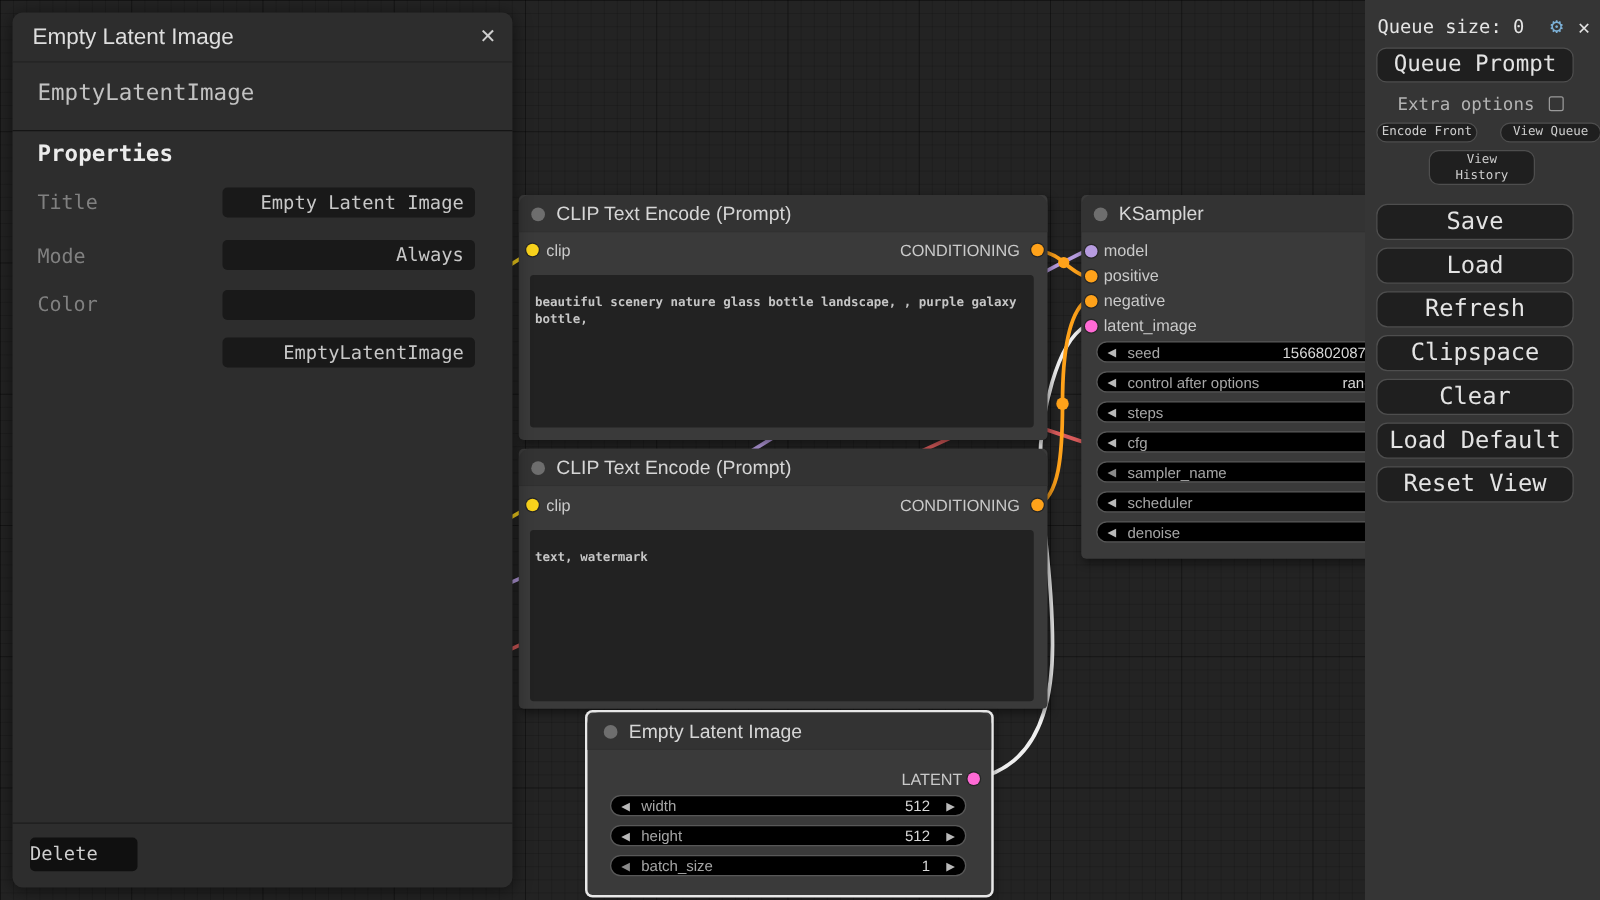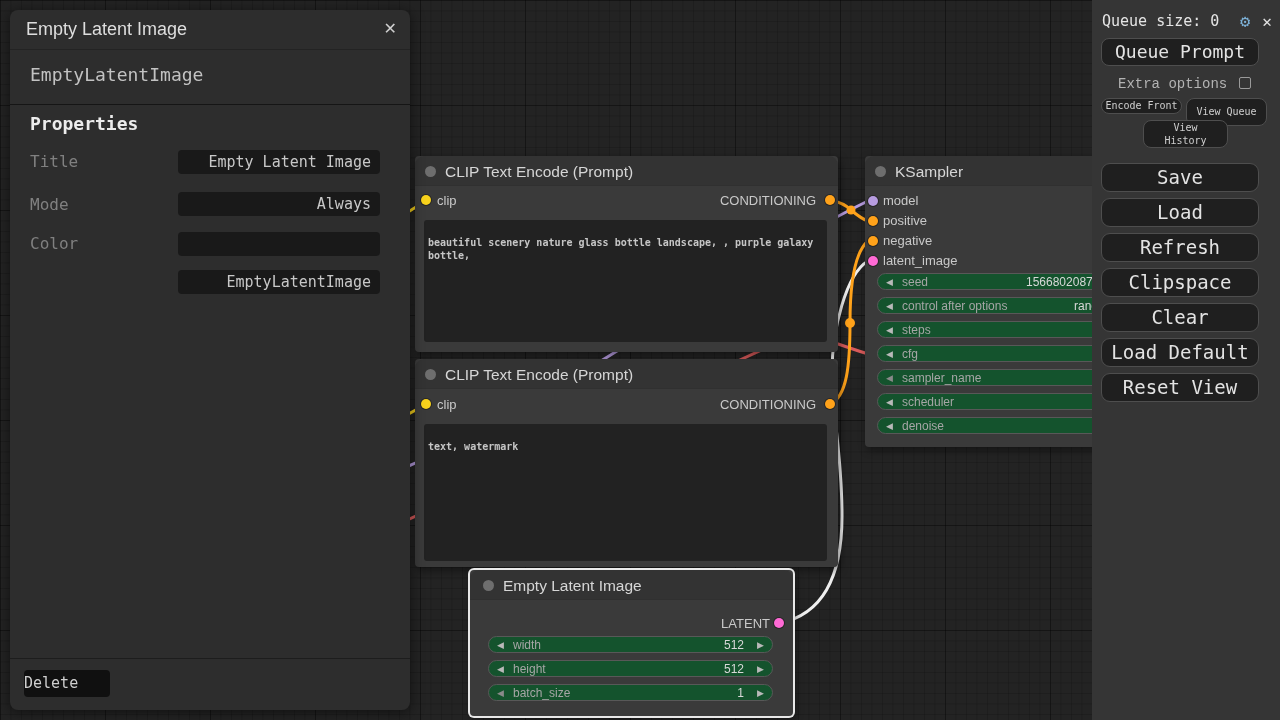--- a/index.html
+++ b/index.html
@@ -26,21 +26,21 @@
             border-radius:9px 9px 0 0; border-bottom:1px solid #303030; }
   .tdot { position:absolute; left:10px; top:10px; width:11px; height:11px;
           border-radius:50%; background:#6e6e6e; }
   .ttext { position:absolute; left:30px; top:7px; font-size:15.5px; color:#d6d6d6; white-space:nowrap; }
   .dot { position:absolute; width:10px; height:10px; border-radius:50%;
          box-shadow:0 0 0 1px rgba(0,0,0,.35); }
   .slotlab { position:absolute; font-size:13px; color:#c9c9c9; white-space:nowrap; }
   .ta { position:absolute; background:#222222; border-radius:3px; overflow:hidden;
         color:#c6c6c6; font:700 10px/13px "DejaVu Sans Mono", monospace;
         padding:16px 4px; white-space:pre-wrap; }
-  .pill { position:absolute; height:17px; background:#14532d; border:1px solid #585858;
+  .pill { position:absolute; height:17px; background:#000000; border:1px solid #585858;
           border-radius:9px; overflow:hidden; font-size:12px; line-height:15px; }
   .pill .wl { position:absolute; left:24px; top:0; color:#a6a6a6; line-height:16px; white-space:nowrap; }
   .pill .wv { position:absolute; top:0; color:#d8d8d8; line-height:16px; white-space:nowrap; }
   .arrL::before { content:"◀"; } .arrR::before { content:"▶"; }
   .arrL, .arrR { position:absolute; top:0; color:#b9b9b9; font-size:9px; line-height:16px; }
   .arrL { left:8px; } .arrR { right:8px; }
   .pill .wv.rt { right:28px; }
 
   
   .props { position:absolute; left:10px; top:10px; width:400px; height:700px; z-index:10;
@@ -70,26 +70,26 @@
   .menu .hdr { position:absolute; left:10px; right:8px; top:10px; height:22px;
                display:flex; align-items:center; }
   .menu .qsize { flex:1; font-size:15px; color:#e5e5e5; white-space:nowrap; }
   .menu .gear { font-size:17px; color:#7cb0d6; margin-right:12px; line-height:20px; }
   .menu .mclose { font-size:16px; color:#e2e2e2; font-weight:700; }
   .mbtn { position:absolute; background:#1f1f1f; border:1px solid #4e4e4e; color:#e3e3e3;
           text-align:center; overflow:hidden; }
   .qprompt { left:9px; top:38px; width:158px; height:28px; border-radius:8px;
              font:18px/26px "DejaVu Sans Mono", monospace; }
   .extra { position:absolute; left:0; right:0; top:76px; height:16px; }
-  .extra .xlabel { position:absolute; left:26px; top:0; font-size:14px; color:#b3b3b3;font-family:Liberation Mono, monospace; }
+  .extra .xlabel { position:absolute; left:26px; top:0; font-size:14px; color:#b3b3b3; }
   .extra .xbox { position:absolute; left:147px; top:1px; width:12px; height:12px;
                  border:1px solid #9a9a9a; border-radius:2px; background:transparent; }
   .qfront { left:9px;  top:98px; width:81px; height:16px; border-radius:8px;
             font:10px/14px "DejaVu Sans Mono", monospace; color:#cfcfcf; }
-  .vqueue { left:94px; top:98px; width:81px; height:28px; border-radius:8px;
+  .vqueue { left:108px; top:98px; width:81px; height:16px; border-radius:8px;
             font:10px/14px "DejaVu Sans Mono", monospace; color:#cfcfcf; }
   .vhist  { left:51px; top:120px; width:85px; height:28px; border-radius:8px;
             font:10px/13px "DejaVu Sans Mono", monospace; color:#cfcfcf;
             display:flex; align-items:center; justify-content:center; text-align:center;
             padding:0 14px; }
   .action { left:9px; width:158px; height:29px; border-radius:9px;
             font:19px/27px "DejaVu Sans Mono", monospace; }
 </style>
 </head>
 <body>

